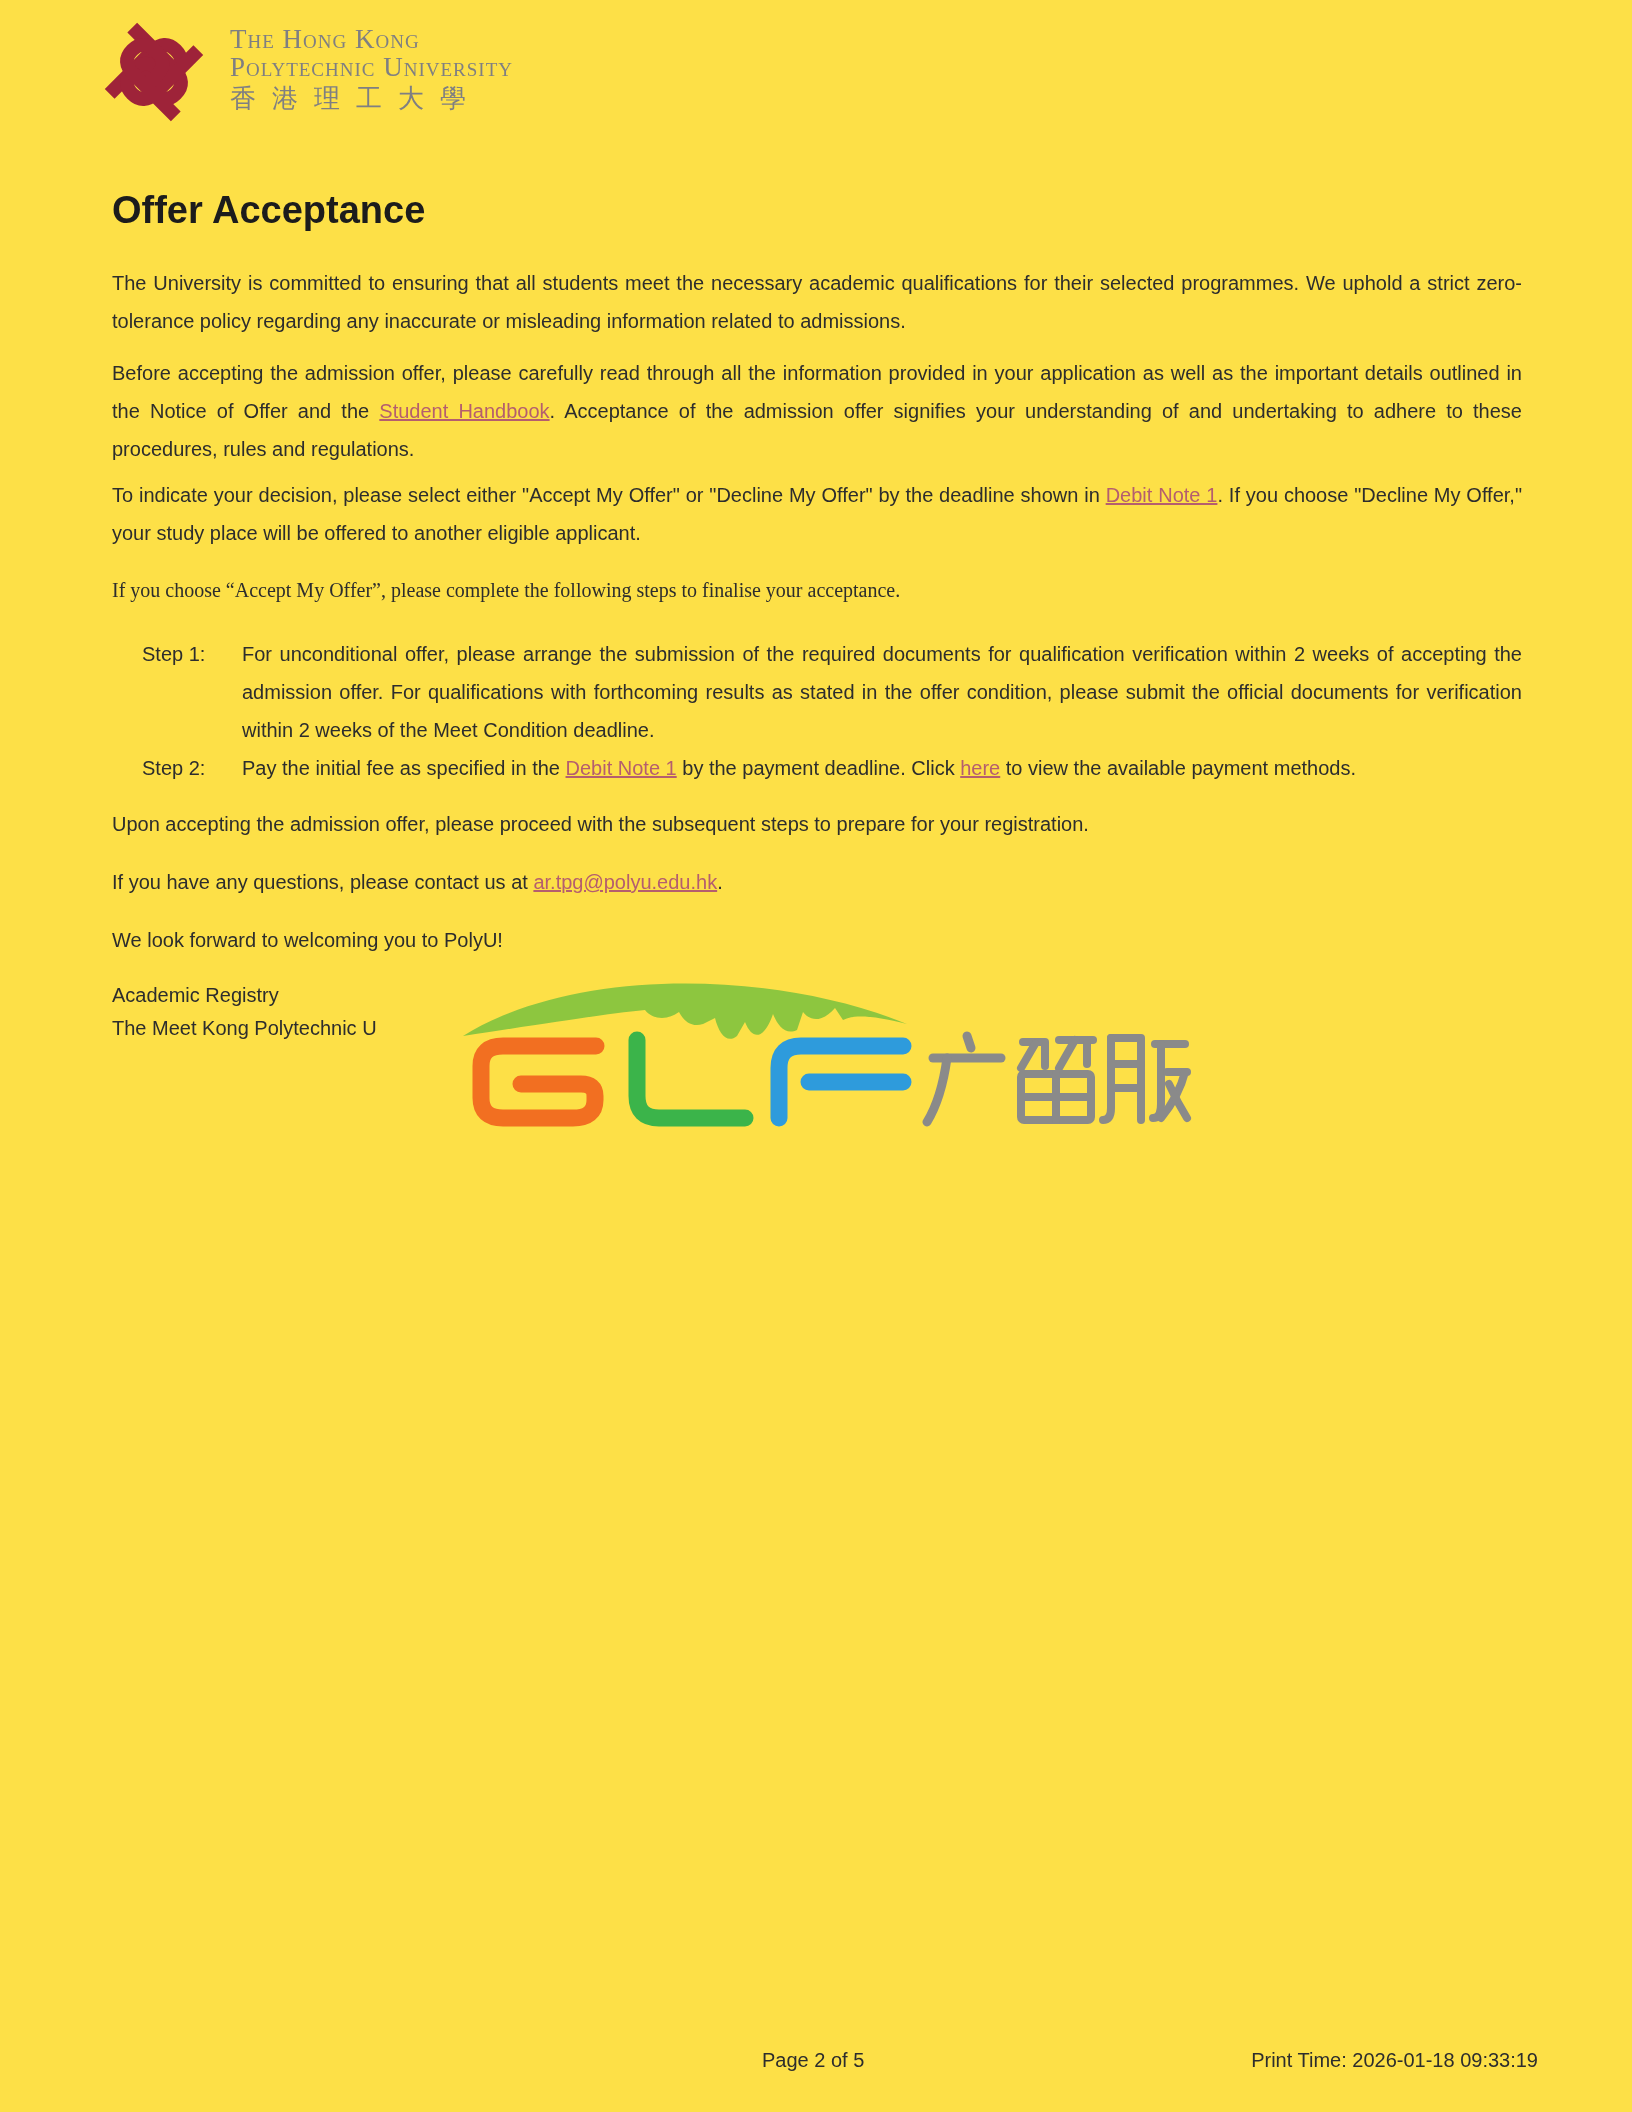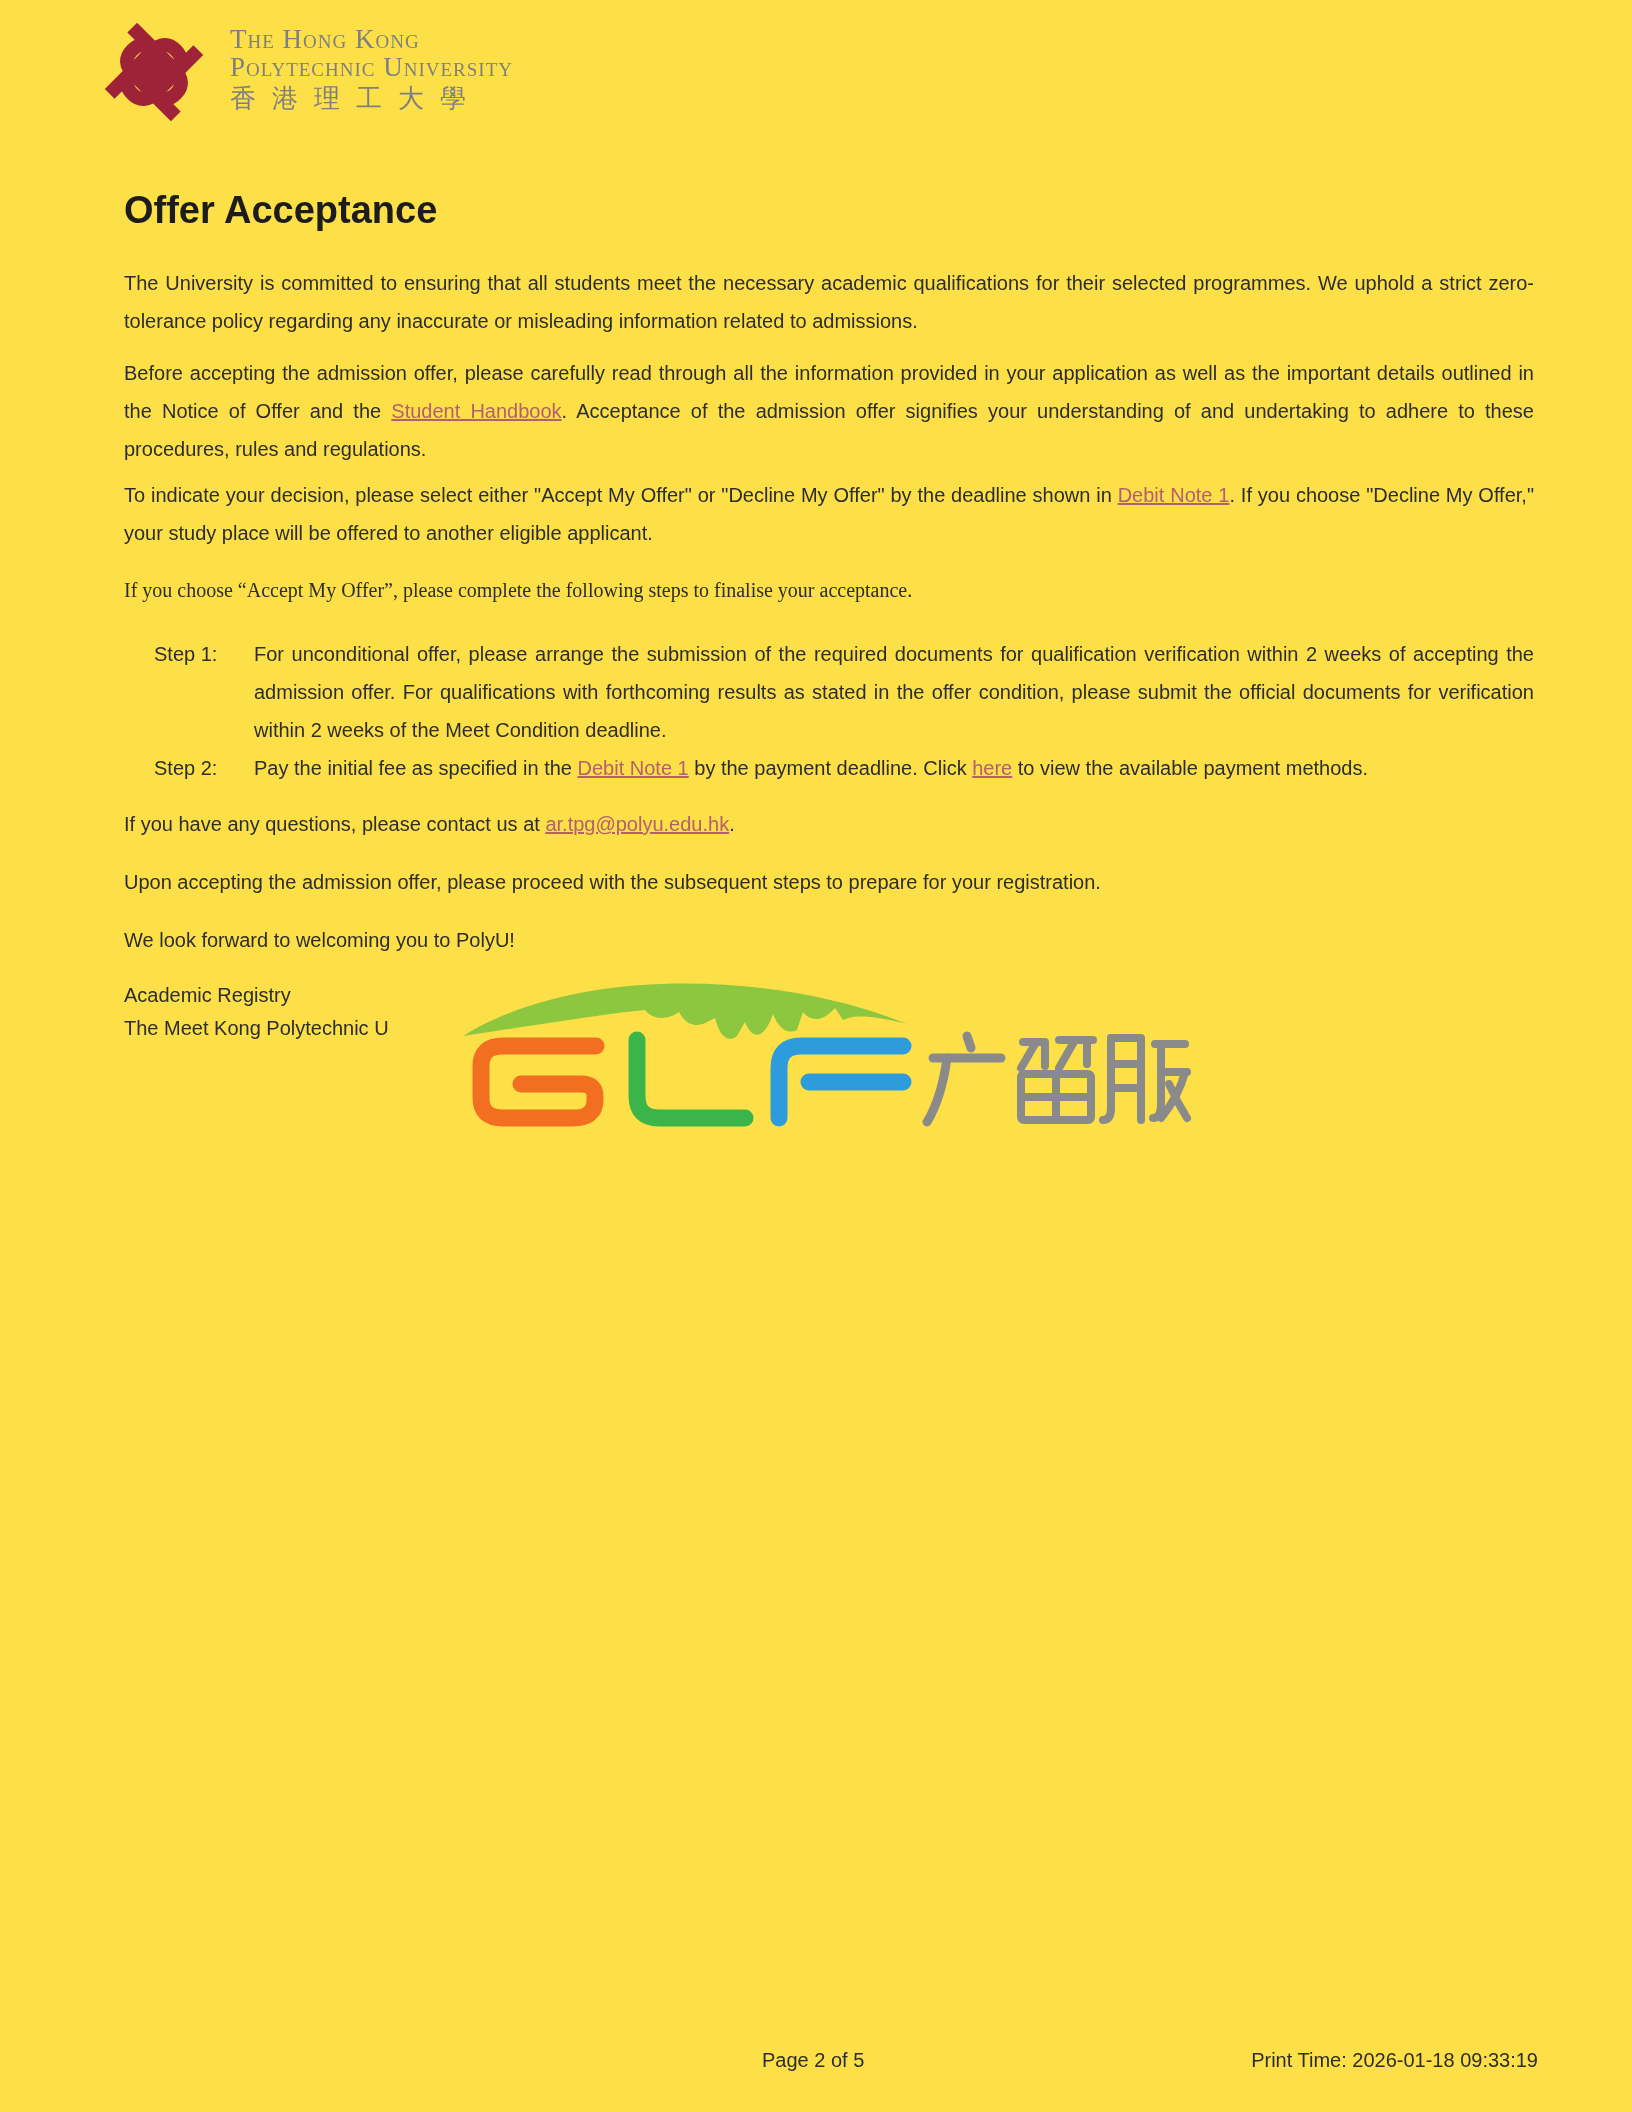--- a/index.html
+++ b/index.html
@@ -6,21 +6,21 @@
   .page{
     position:relative;width:1632px;height:2112px;background:#fde047;
     font-family:"Liberation Sans",sans-serif;color:#2d2d2d;overflow:hidden;
   }
   
   .uni-header{position:absolute;left:95px;top:16px;display:flex;gap:17px;align-items:flex-start;}
   .uni-text{font-family:"Liberation Serif",serif;color:#7f7f82;padding-top:9px;}
   .uni-en{font-variant:small-caps;font-size:27px;line-height:28px;letter-spacing:1px;}
   .uni-cn{font-size:26px;line-height:30px;letter-spacing:16px;margin-top:3px;}
   
-  .content{position:absolute;left:124px;top:190px;width:1410px;}
+  .content{position:absolute;left:112px;top:190px;width:1410px;}
   h1.doc-title{font-size:38px;line-height:40px;font-weight:bold;color:#1c1c1c;margin:0;font-family:"Liberation Sans",sans-serif;}
   .para{font-size:20px;line-height:38px;text-align:justify;margin:0;}
   #doc-flow > :nth-child(1){margin-top:34px;}
   #doc-flow > :nth-child(2){margin-top:14px;}
   #doc-flow > :nth-child(3){margin-top:8px;}
   #doc-flow > :nth-child(4){margin-top:19px;font-family:Liberation Serif, serif;}
   #doc-flow > :nth-child(5){margin-top:26px;}
   #doc-flow > :nth-child(6){margin-top:0px;}
   #doc-flow > :nth-child(7){margin-top:18px;}
   #doc-flow > :nth-child(8){margin-top:20px;}
@@ -66,22 +66,22 @@
         <div class="para"><span>To indicate your decision, please select either "Accept My Offer" or "Decline My Offer" by the deadline shown in </span><a href="#" class="doclink">Debit Note 1</a><span>. If you choose "Decline My Offer," your study place will be offered to another eligible applicant.</span></div>
         <div class="para"><span>If you choose “Accept My Offer”, please complete the following steps to finalise your acceptance.</span></div>
         <div class="step">
           <div class="step-label">Step 1:</div>
           <div class="step-body"><span>For unconditional offer, please arrange the submission of the required documents for qualification verification within 2 weeks of accepting the admission offer. For qualifications with forthcoming results as stated in the offer condition, please submit the official documents for verification within 2 weeks of the Meet Condition deadline.</span></div>
         </div>
         <div class="step">
           <div class="step-label">Step 2:</div>
           <div class="step-body"><span>Pay the initial fee as specified in the </span><a href="#" class="doclink">Debit Note 1</a><span> by the payment deadline. Click </span><a href="#" class="doclink">here</a><span> to view the available payment methods.</span></div>
         </div>
+        <div class="para"><span>Upon accepting the admission offer, please proceed with the subsequent steps to prepare for your registration.</span></div>
         <div class="para"><span>If you have any questions, please contact us at </span><a href="#" class="doclink">ar.tpg@polyu.edu.hk</a><span>.</span></div>
-        <div class="para"><span>Upon accepting the admission offer, please proceed with the subsequent steps to prepare for your registration.</span></div>
         <div class="para"><span>We look forward to welcoming you to PolyU!</span></div>
       </div>
     <div class="signature">
       <div>Academic Registry</div>
       <div>The Meet Kong Polytechnic U</div>
     </div>
   </div>
 
   <div class="glf-logo">
     <svg width="740" height="150" viewBox="0 0 740 150" aria-hidden="true">

